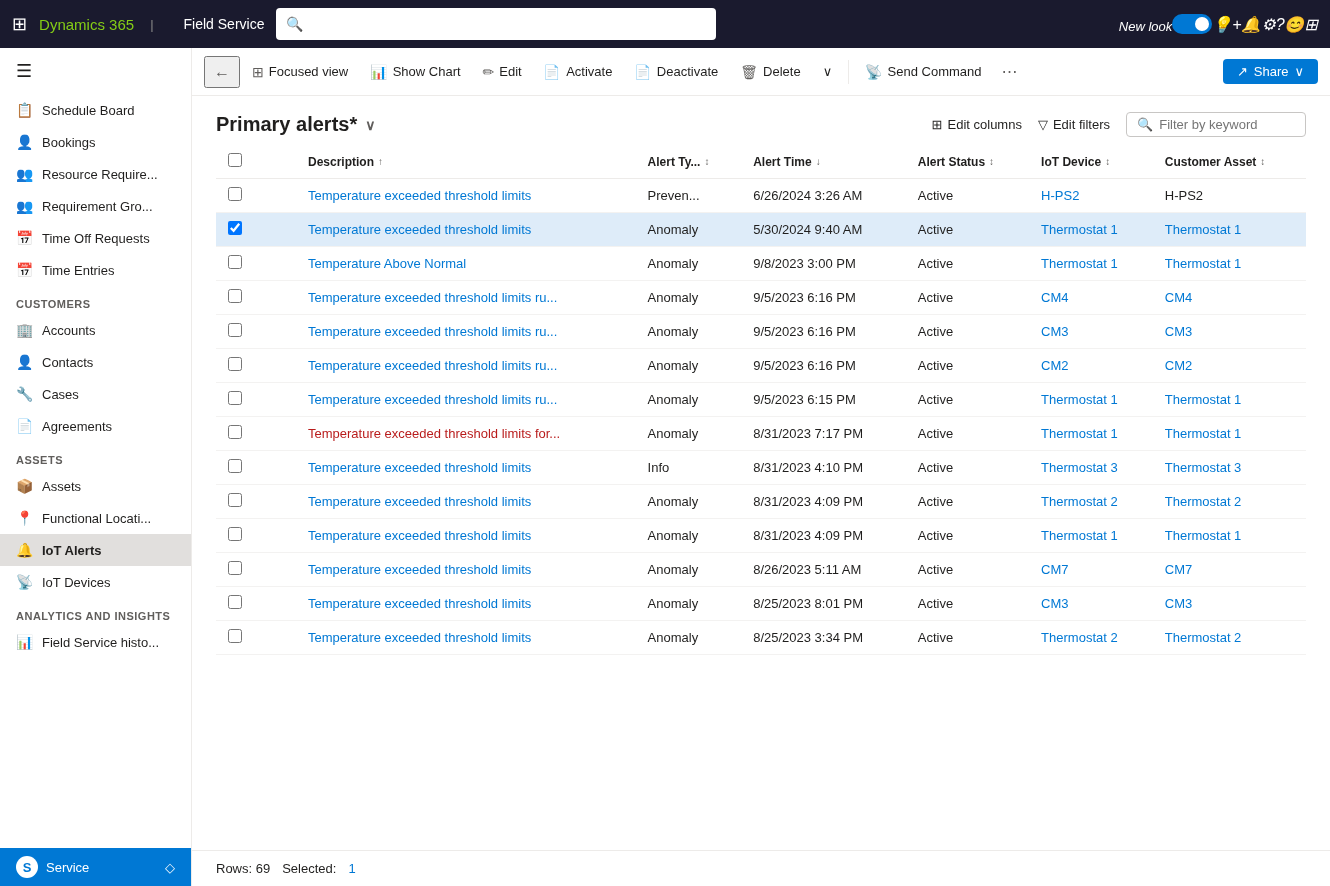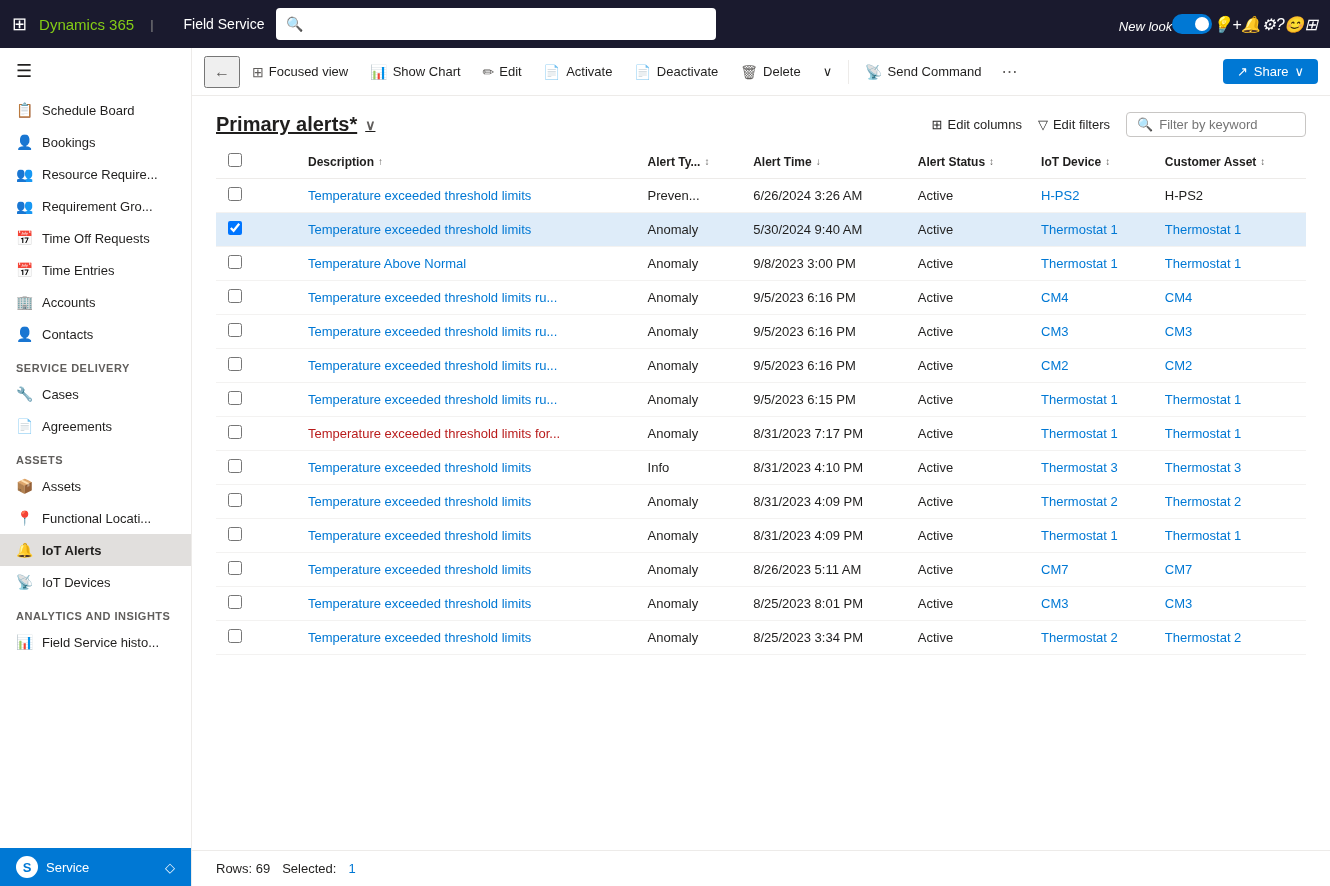--- a/index.html
+++ b/index.html
@@ -39,21 +39,21 @@
     .toolbar { height: 48px; border-bottom: 1px solid #edebe9; display: flex; align-items: center; padding: 0 12px; gap: 2px; flex-shrink: 0; background: #fff; }
     .toolbar-btn { display: flex; align-items: center; gap: 5px; padding: 5px 10px; border: none; background: transparent; color: #201f1e; font-size: 13px; cursor: pointer; border-radius: 4px; white-space: nowrap; }
     .toolbar-btn .btn-icon { font-size: 14px; color: #605e5c; }
     .toolbar-back { color: #605e5c; font-size: 16px; cursor: pointer; padding: 5px 8px; }
     .toolbar-sep { width: 1px; height: 24px; background: #edebe9; margin: 0 4px; }
     .toolbar-more { padding: 5px 8px; border: none; background: transparent; cursor: pointer; font-size: 16px; color: #605e5c; }
     .share-btn { display: flex; align-items: center; gap: 6px; padding: 5px 14px; background: #0078d4; color: #fff; border: none; border-radius: 4px; font-size: 13px; cursor: pointer; margin-left: auto; }
 
     
     .list-header { padding: 16px 24px 8px; display: flex; align-items: center; justify-content: space-between; flex-shrink: 0; }
-    .list-title { font-size: 20px; font-weight: 600; display: flex; align-items: center; gap: 8px; text-decoration: underline; }
+    .list-title { font-size: 20px; font-weight: 600; display: flex; align-items: center; gap: 8px; }
     .list-title-chevron { color: #605e5c; cursor: pointer; font-size: 14px; }
     .list-actions { display: flex; align-items: center; gap: 16px; }
     .edit-columns-btn, .edit-filters-btn { display: flex; align-items: center; gap: 5px; font-size: 13px; color: #201f1e; cursor: pointer; background: none; border: none; }
     .filter-input { display: flex; align-items: center; gap: 6px; border: 1px solid #c8c6c4; border-radius: 4px; padding: 4px 10px; font-size: 13px; width: 180px; }
     .filter-input input { border: none; outline: none; font-size: 13px; width: 100%; }
 
     
     .table-container { flex: 1; overflow: auto; padding: 0 24px; }
     table { width: 100%; border-collapse: collapse; }
     thead tr { border-bottom: 1px solid #edebe9; }
@@ -118,30 +118,30 @@
     </div>
     <div class="sidebar-item">
       <span class="icon">📅</span>
       <span>Time Off Requests</span>
     </div>
     <div class="sidebar-item">
       <span class="icon">📅</span>
       <span>Time Entries</span>
     </div>
 
+    <div class="sidebar-section-label">Customers</div>
     <div class="sidebar-item">
       <span class="icon">🏢</span>
       <span>Accounts</span>
     </div>
     <div class="sidebar-item">
       <span class="icon">👤</span>
       <span>Contacts</span>
     </div>
 
-    <div class="sidebar-section-label">Service Delivery</div>
     <div class="sidebar-item">
       <span class="icon">🔧</span>
       <span>Cases</span>
     </div>
     <div class="sidebar-item">
       <span class="icon">📄</span>
       <span>Agreements</span>
     </div>
 
     <div class="sidebar-section-label">Assets</div>

